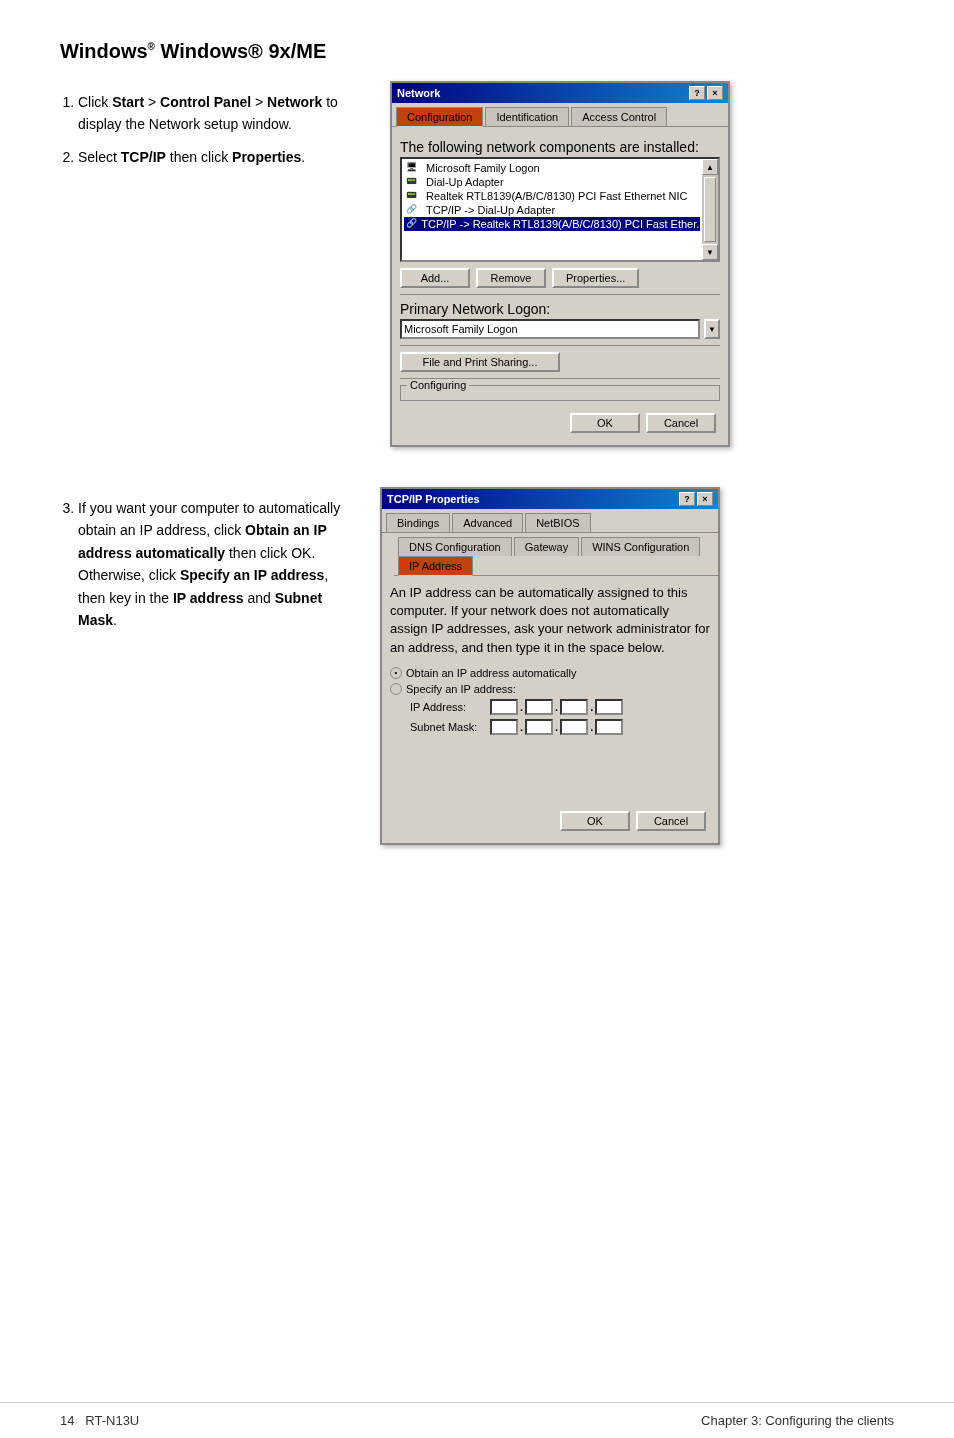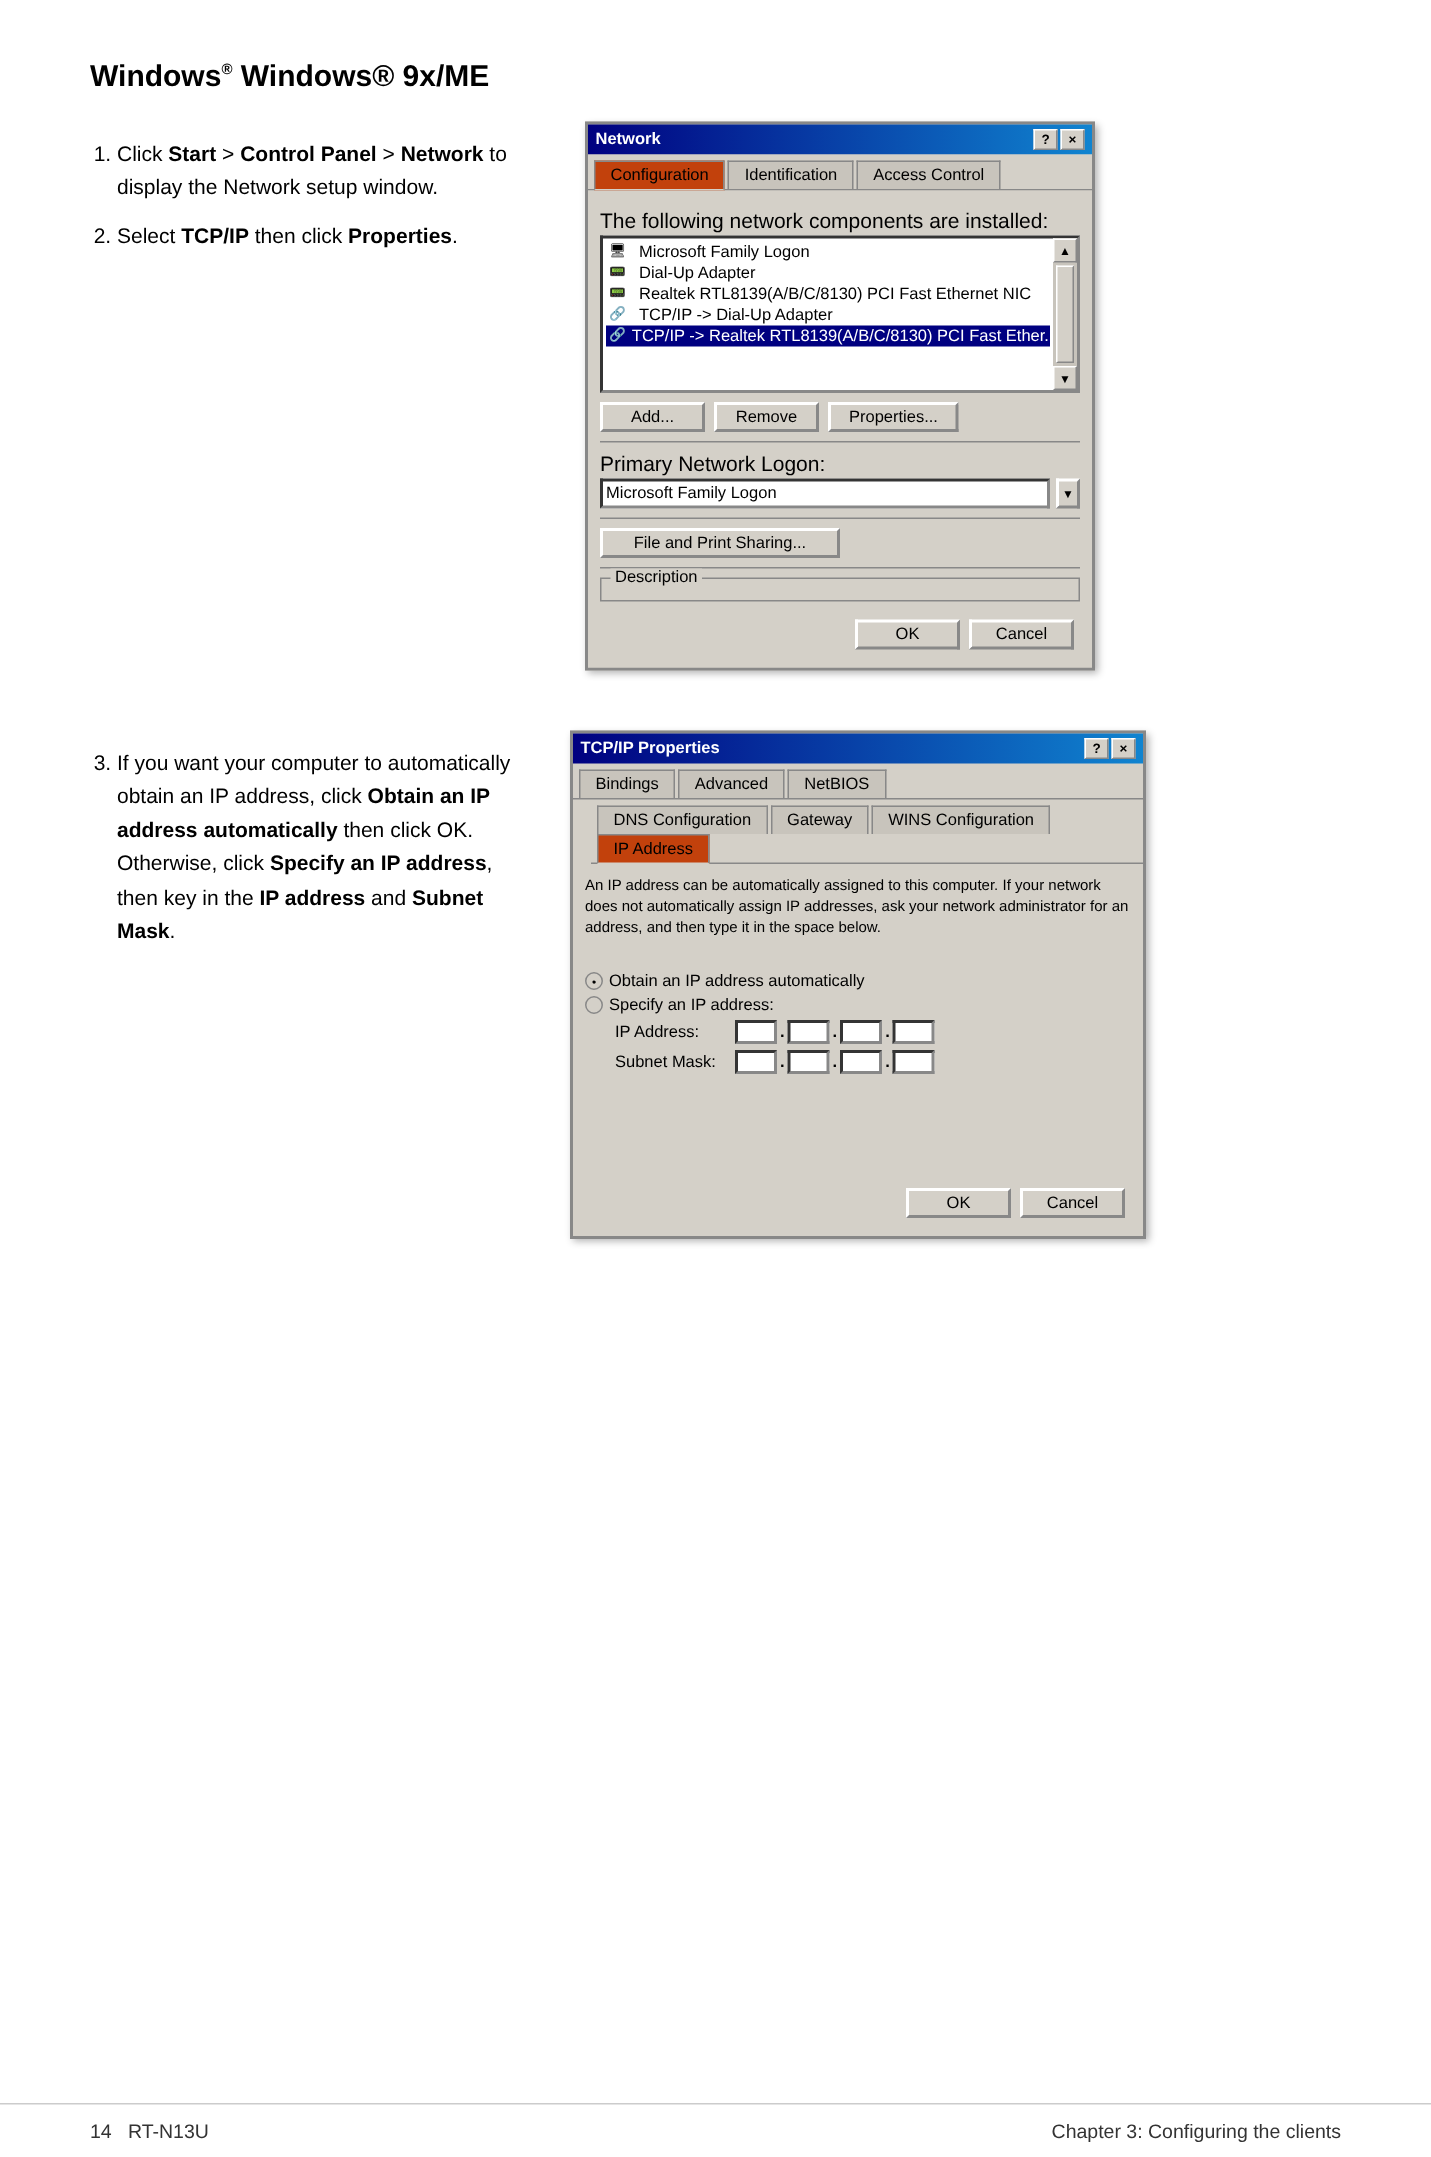--- a/index.html
+++ b/index.html
@@ -239,21 +239,21 @@
       margin-top: 8px;
       padding: 4px;
     }
 
     
     .win-dialog-tcpip {
       border: 2px solid #888;
       background: #d4d0c8;
       font-family: 'Arial', sans-serif;
       font-size: 11px;
-      width: 384px;
+      width: 340px;
       box-shadow: 2px 2px 5px rgba(0,0,0,0.3);
     }
 
     .win-tabs-row {
       display: flex;
       padding: 4px 4px 0 4px;
       border-bottom: 1px solid #888;
       flex-wrap: wrap;
     }
 
@@ -471,21 +471,21 @@
 
           <hr class="win-separator">
 
           
           <button class="win-btn" style="min-width:160px">File and Print Sharing...</button>
 
           <hr class="win-separator">
 
           
           <div class="win-groupbox">
-            <span class="win-groupbox-label">Description</span>
+            <span class="win-groupbox-label">Configuring</span>
           </div>
 
           
           <div class="win-ok-cancel-row">
             <button class="win-btn">OK</button>
             <button class="win-btn">Cancel</button>
           </div>
         </div>
       </div>
     </div>
@@ -526,21 +526,21 @@
 
         <div class="win-tabs-row" style="padding: 4px 4px 0 4px; display:flex; border-bottom: 1px solid #888; margin-left: 12px;">
           <div class="win-tab">DNS Configuration</div>
           <div class="win-tab">Gateway</div>
           <div class="win-tab">WINS Configuration</div>
           <div class="win-tab active">IP Address</div>
         </div>
 
         <div class="win-body">
 
-          <div style="font-size:10px; line-height:1.4; margin-bottom:22px;">An IP address can be automatically assigned to this computer. If your network does not automatically assign IP addresses, ask your network administrator for an address, and then type it in the space below.</div>
+          <div style="font-size:13px; line-height:1.4; margin-bottom:10px;">An IP address can be automatically assigned to this computer. If your network does not automatically assign IP addresses, ask your network administrator for an address, and then type it in the space below.</div>
 
           <div class="radio-row">
             <div class="radio-btn checked"></div>
             <span style="font-size:11px;">Obtain an IP address automatically</span>
           </div>
 
           <div class="radio-row">
             <div class="radio-btn"></div>
             <span style="font-size:11px;">Specify an IP address:</span>
           </div>

